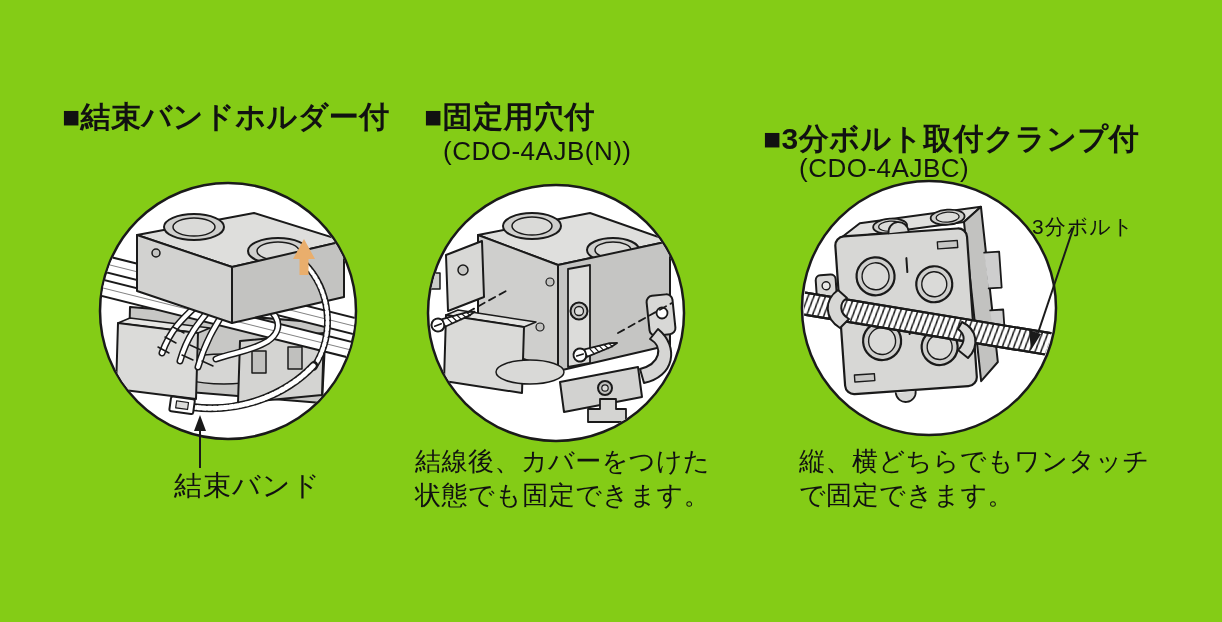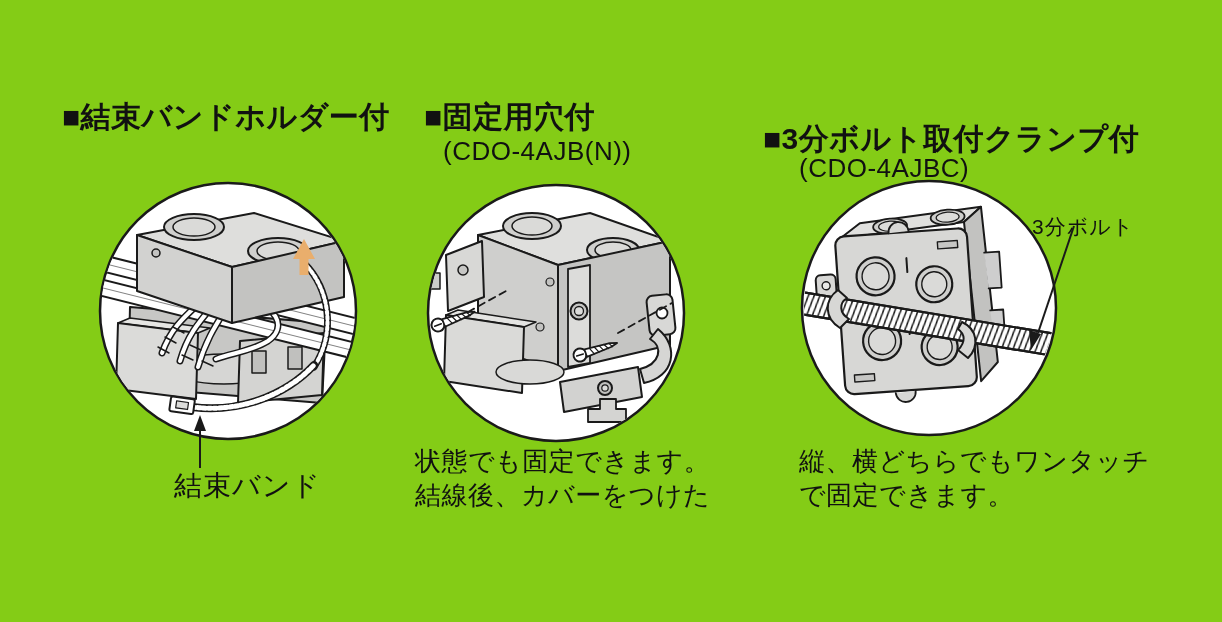--- a/index.html
+++ b/index.html
@@ -150,22 +150,22 @@
           <line x1="-3.5" y1="0" x2="3.5" y2="0" stroke-width="1.5"></line>
           <polygon points="6,-4 32,-2 39,0 32,2 6,4" fill="#ffffff" stroke-width="1.8"></polygon>
           <path d="M 11,-3.4 l 3,6.8 M 16,-3.2 l 3,6.4 M 21,-3 l 3,6 M 26,-2.6 l 3,5.2 M 31,-2.2 l 2.6,4.4" stroke-width="1.2"></path>
         </g>
         <line x1="198" y1="156" x2="252" y2="126" stroke-width="1.8" stroke-dasharray="7 5"></line>
       </g>
     </g>
   </svg>
 
   <div class="abs caption" style="left:415px;top:444px;">
+    <div>結線後、カバーをつけた</div>
     <div>状態でも固定できます。</div>
-    <div>結線後、カバーをつけた</div>
   </div>
 
   <div class="abs heading" style="left:763px;top:97px;margin-top:22px;">■3分ボルト取付クランプ付</div>
   <div class="abs code" style="left:799px;top:153px;">(CDO-4AJBC)</div>
 
   <svg class="abs" style="left:790px;top:170px;" width="320" height="300" viewBox="0 0 320 300">
     <defs>
       <clipPath id="cp3">
           <circle cx="139" cy="138" r="125"></circle>
         </clipPath>

